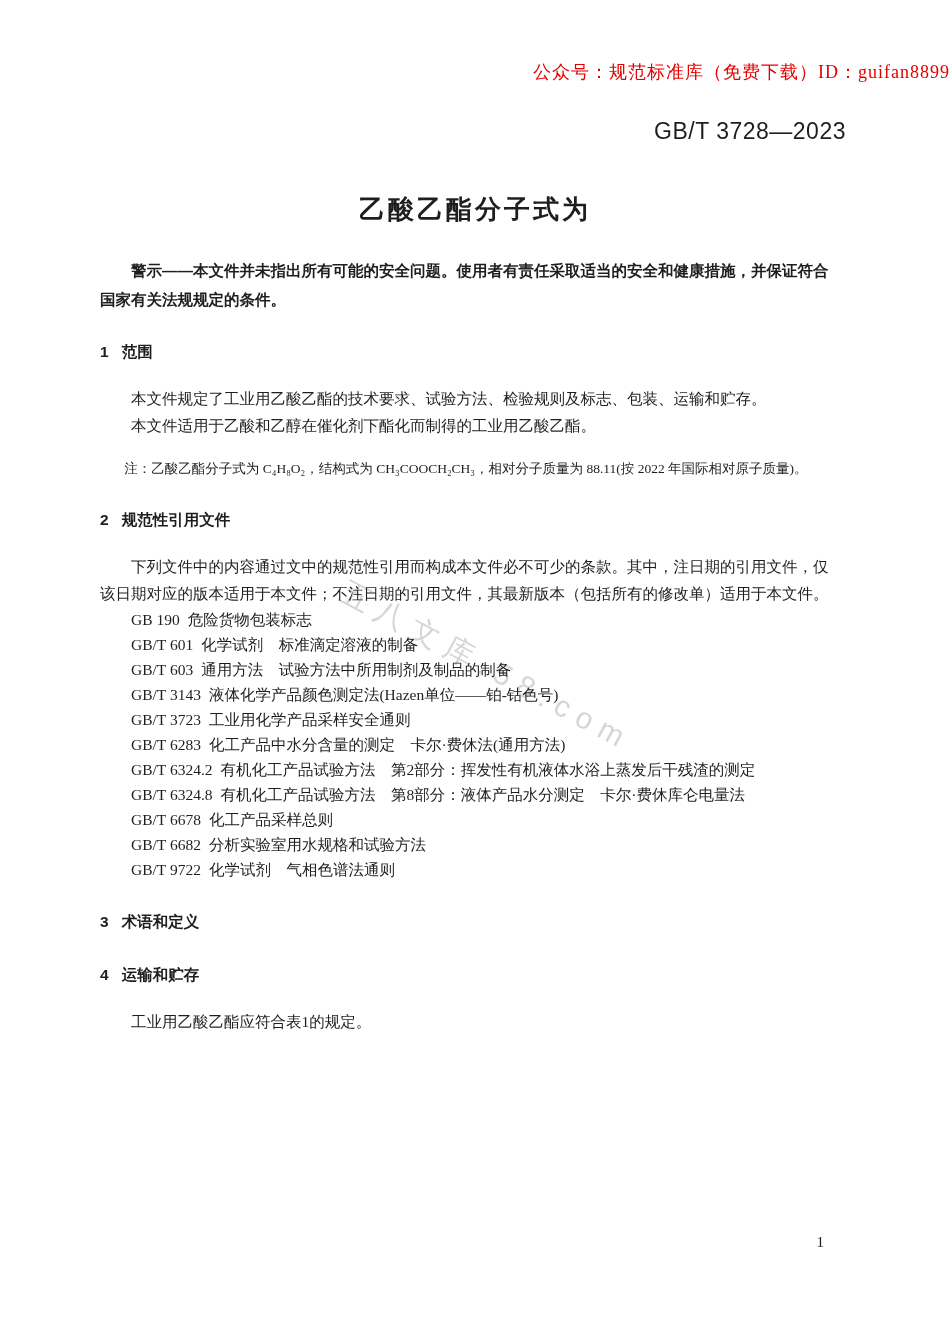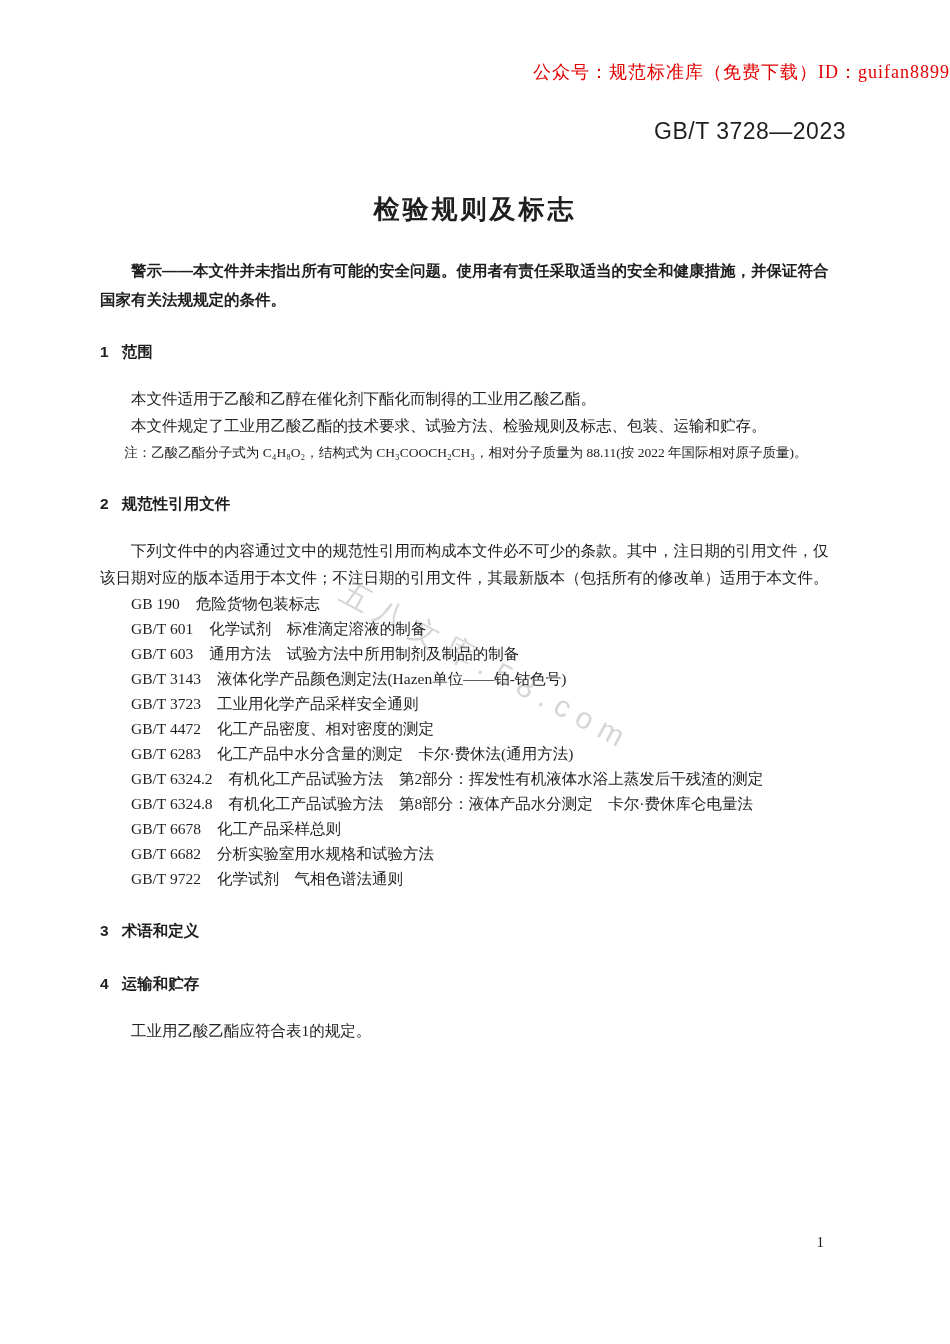--- a/index.html
+++ b/index.html
@@ -52,25 +52,25 @@
     display: flex; gap: 13px;
     font-family: "Liberation Sans", "DejaVu Sans", sans-serif;
     font-weight: bold;
     font-size: 15.5px;
     margin: 0 0 20px 0;
   }
   .para { margin: 0; text-indent: 2em; }
   .note {
     font-size: 13.5px;
     line-height: 23px;
-    margin: 2px 0 0 1.8em;
+    margin: 18px 0 0 1.8em;
   }
   .sec { margin-top: 26px; }
   .refs { margin-top: 0; line-height: 25px; }
-  .ref-row { display: flex; gap: 16px; margin-left: 2em; }
+  .ref-row { display: flex; gap: 8px; margin-left: 2em; }
   .ref-code { white-space: nowrap; }
   .watermark {
     position: absolute; left: 352px; top: 572px;
     transform: rotate(28deg);
     transform-origin: left top;
     font-family: "Liberation Sans", "DejaVu Sans", sans-serif;
     font-size: 30px;
     letter-spacing: 9px;
     color: rgba(165,165,165,.45);
     white-space: nowrap;
@@ -83,35 +83,35 @@
 </style>
 </head>
 <body>
 
 <div class="page">
 
   <div class="promo">公众号：规范标准库（免费下载）ID：guifan8899</div>
 
   <div class="std-num">GB/T 3728—2023</div>
 
-  <div class="doc-title">检验规则及标志</div>
+  <div class="doc-title">乙酸乙酯分子式为</div>
 
   <div class="watermark">五八文库.58.com</div>
 
   <div class="content">
 
     <p class="warning">警示——本文件并未指出所有可能的安全问题。使用者有责任采取适当的安全和健康措施，并保证符合国家有关法规规定的条件。</p>
 
     <div>
       <div class="sec-heading">
         <span>1</span>
         <span>范围</span>
       </div>
+      <p class="para">本文件规定了工业用乙酸乙酯的技术要求、试验方法、检验规则及标志、包装、运输和贮存。</p>
       <p class="para">本文件适用于乙酸和乙醇在催化剂下酯化而制得的工业用乙酸乙酯。</p>
-      <p class="para">本文件规定了工业用乙酸乙酯的技术要求、试验方法、检验规则及标志、包装、运输和贮存。</p>
       <p class="note">注：乙酸乙酯分子式为 C₄H₈O₂，结构式为 CH₃COOCH₂CH₃，相对分子质量为 88.11(按 2022 年国际相对原子质量)。</p>
     </div>
 
     <div class="sec">
       <div class="sec-heading">
         <span>2</span>
         <span>规范性引用文件</span>
       </div>
       <p class="para">下列文件中的内容通过文中的规范性引用而构成本文件必不可少的条款。其中，注日期的引用文件，仅该日期对应的版本适用于本文件；不注日期的引用文件，其最新版本（包括所有的修改单）适用于本文件。</p>
       <div class="refs">
@@ -127,24 +127,20 @@
           <span class="ref-code">GB/T 603</span>
           <span class="ref-title">通用方法　试验方法中所用制剂及制品的制备</span>
         </div>
         <div class="ref-row">
           <span class="ref-code">GB/T 3143</span>
           <span class="ref-title">液体化学产品颜色测定法(Hazen单位——铂-钴色号)</span>
         </div>
         <div class="ref-row">
           <span class="ref-code">GB/T 3723</span>
           <span class="ref-title">工业用化学产品采样安全通则</span>
-        </div>
-        <div class="ref-row">
-          <span class="ref-code">GB/T 4472</span>
-          <span class="ref-title">化工产品密度、相对密度的测定</span>
         </div>
         <div class="ref-row">
           <span class="ref-code">GB/T 6283</span>
           <span class="ref-title">化工产品中水分含量的测定　卡尔·费休法(通用方法)</span>
         </div>
         <div class="ref-row">
           <span class="ref-code">GB/T 6324.2</span>
           <span class="ref-title">有机化工产品试验方法　第2部分：挥发性有机液体水浴上蒸发后干残渣的测定</span>
         </div>
         <div class="ref-row">

